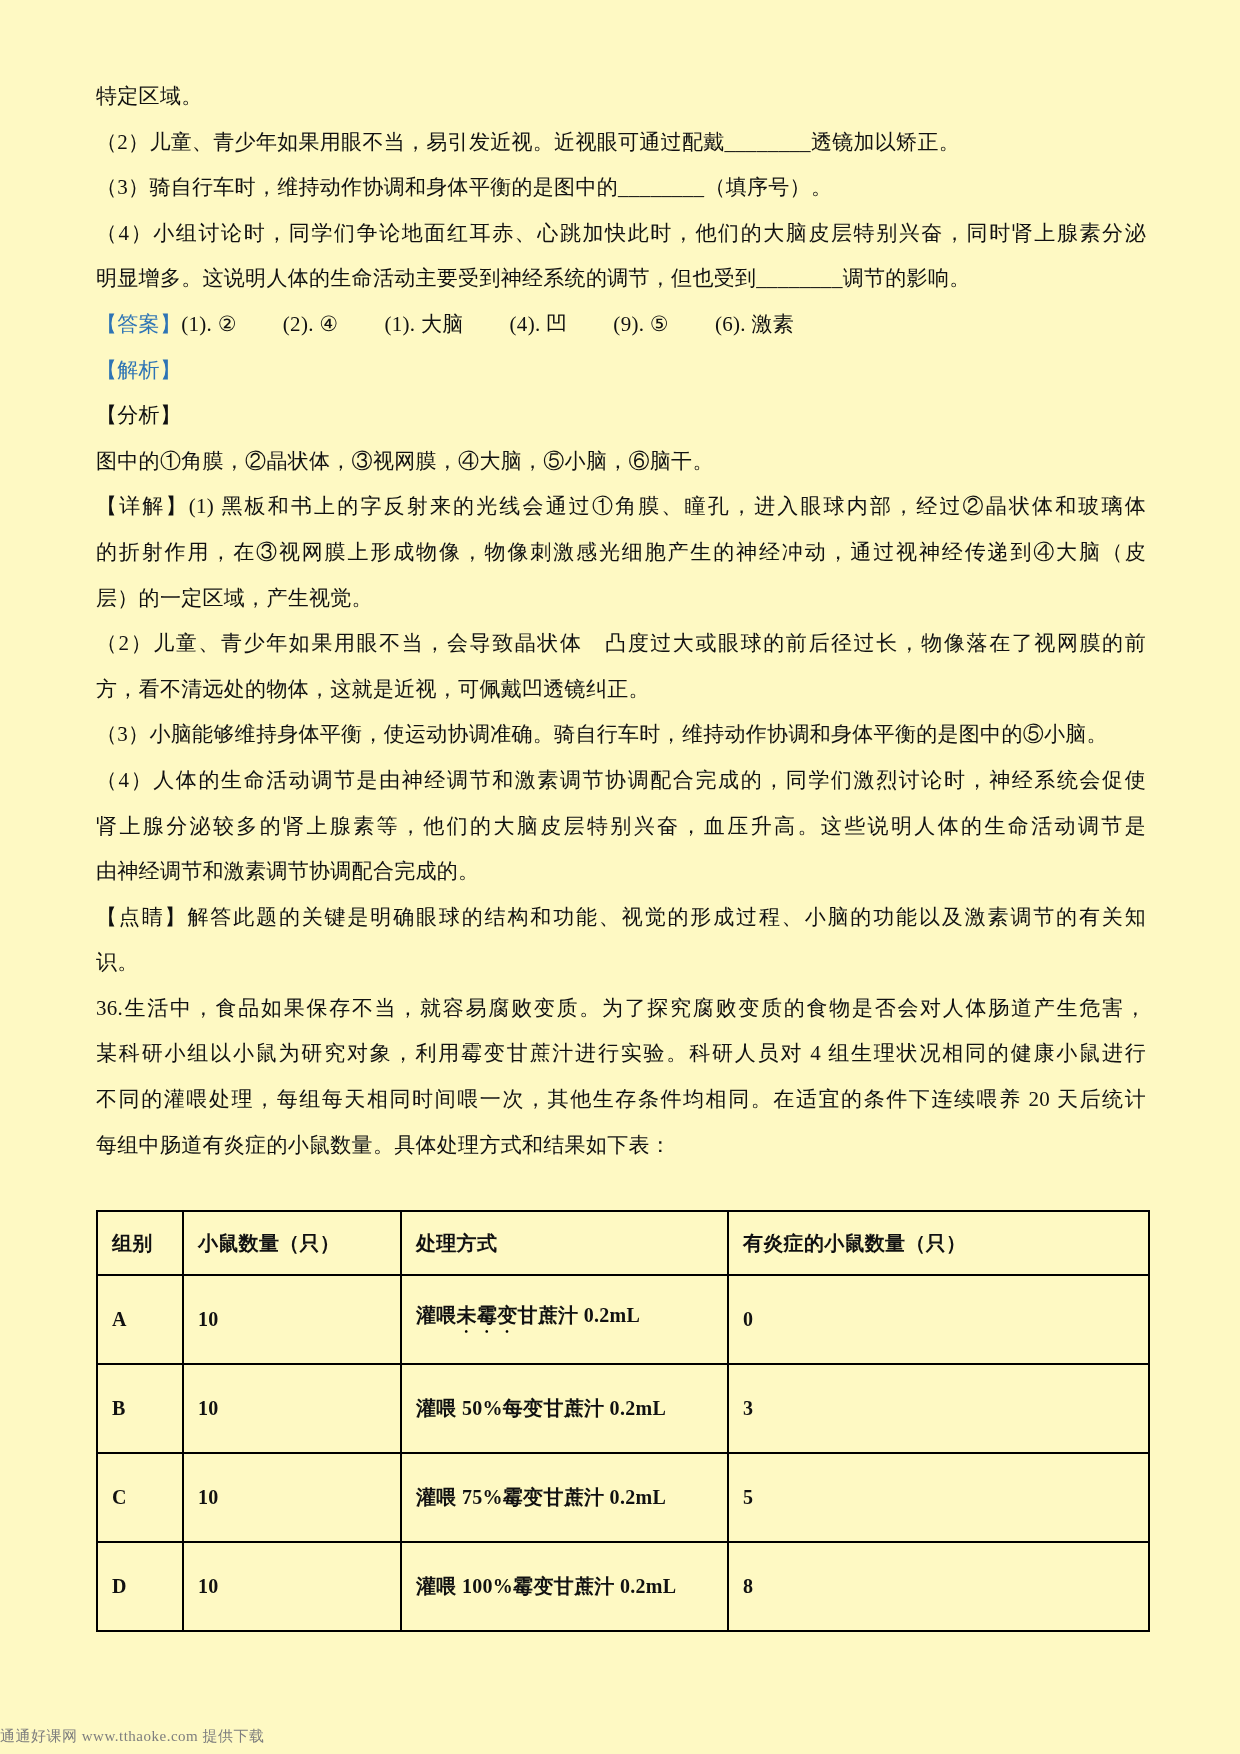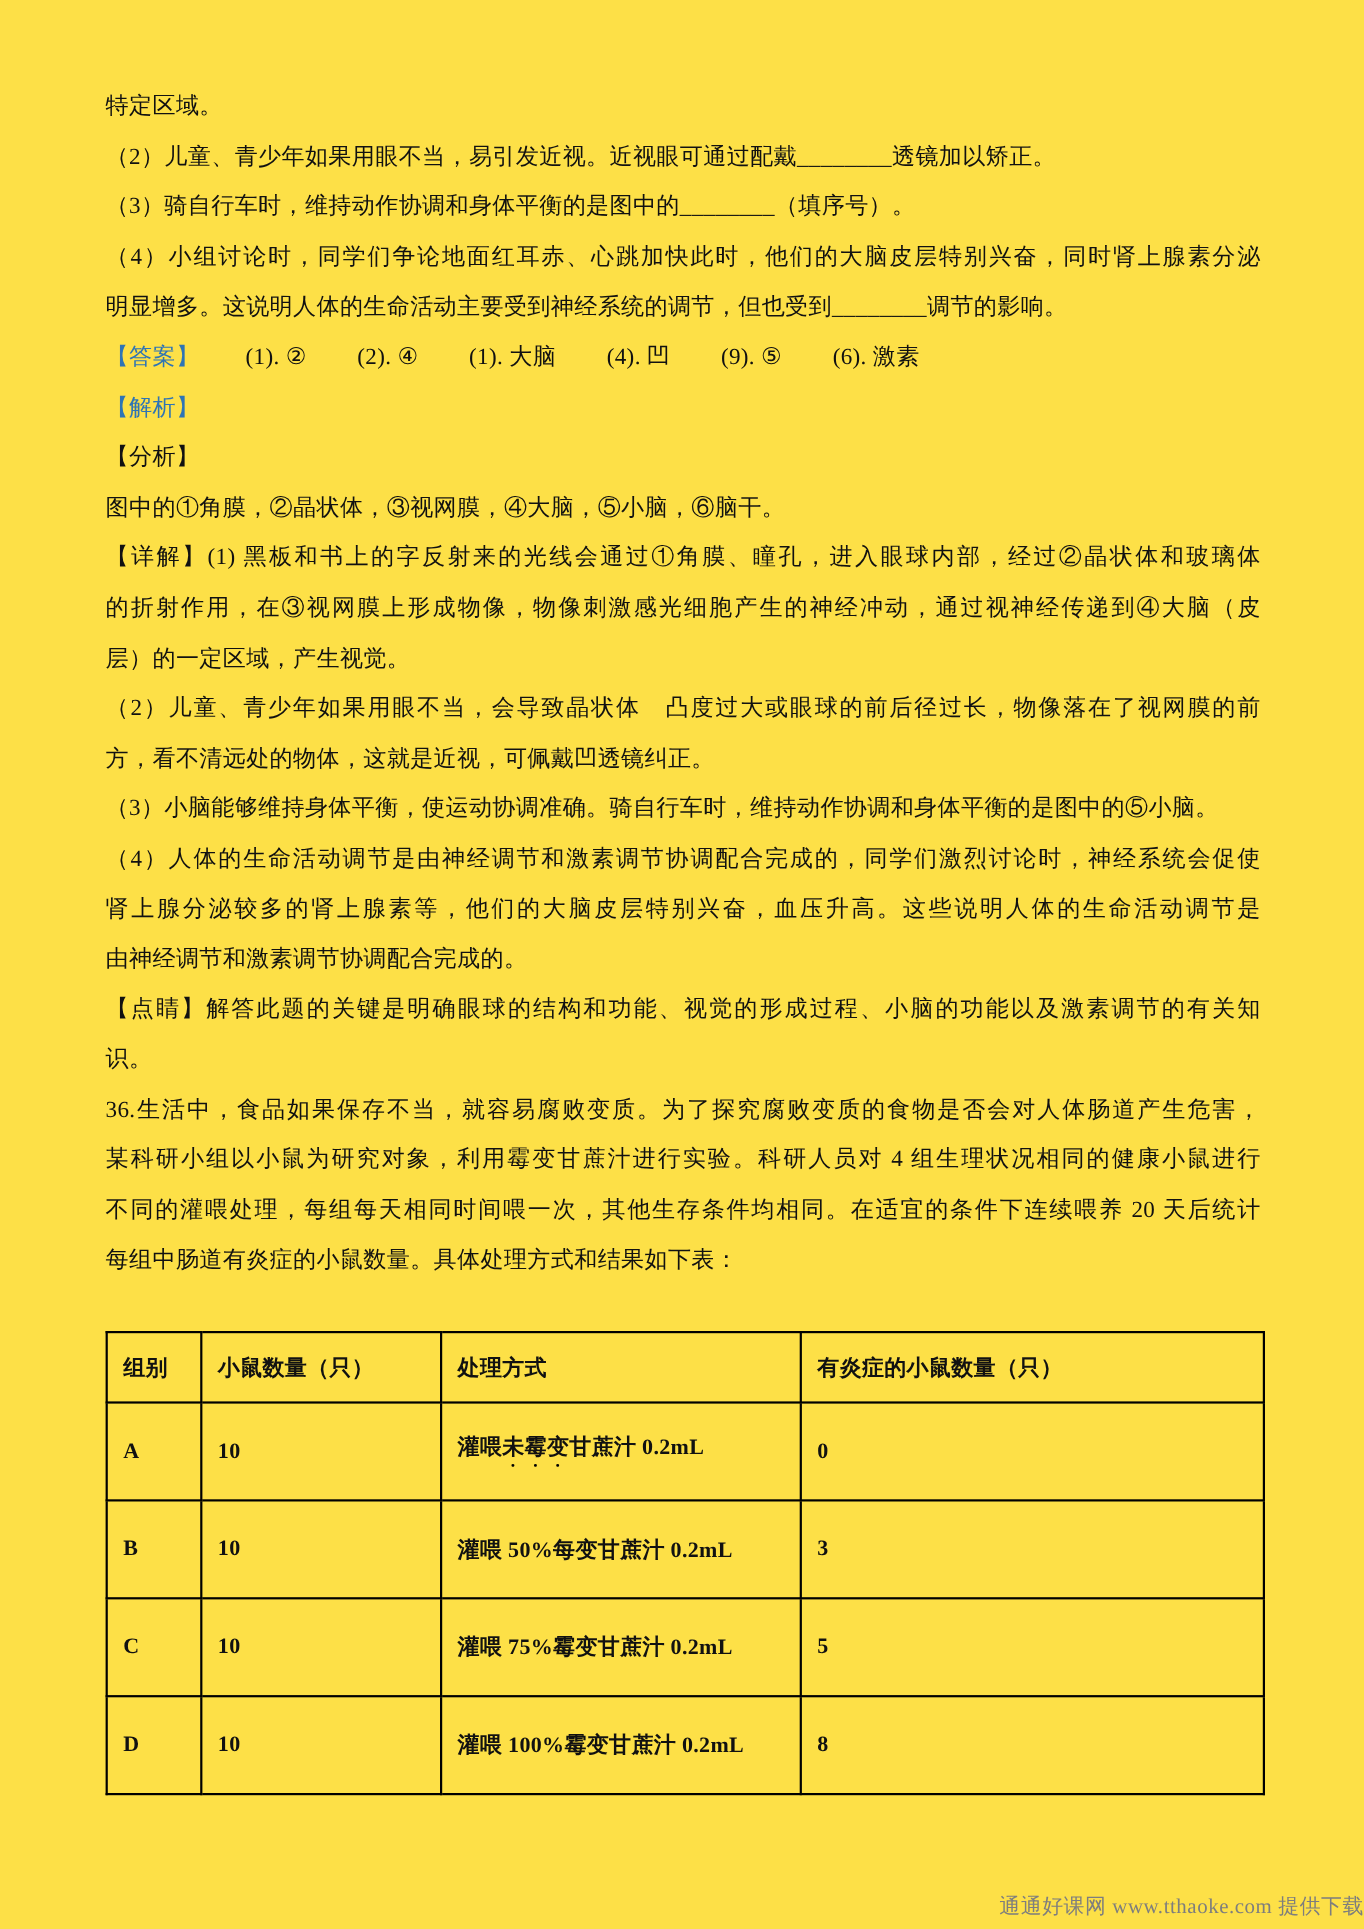--- a/index.html
+++ b/index.html
@@ -4,21 +4,21 @@
 <style>
   html, body {
     margin: 0;
     padding: 0;
     background: #ffffff;
   }
   .page {
     position: relative;
     width: 1240px;
     height: 1754px;
-    background: #fde047;
+    background: #fef9c3;
     font-family: "Liberation Serif", "DejaVu Serif", serif;
     color: #111111;
     overflow: hidden;
   }
   .doc {
     position: absolute;
     left: 96px;
     right: 94px;
     top: 74px;
   }
@@ -29,21 +29,20 @@
     white-space: normal;
   }
   .line.fill {
     text-align: justify;
     text-align-last: justify;
   }
   .blue {
     color: #2e74b5;
   }
   .answer-label {
-    margin-right: 42px;
   }
   .answer-item {
     display: inline-block;
     margin-right: 46px;
     text-align: center;
   }
   table.results {
     border-collapse: collapse;
     margin-top: 42px;
     width: 1052px;
@@ -65,22 +64,22 @@
     -webkit-text-emphasis: filled dot #000;
     text-emphasis: filled dot #000;
     -webkit-text-emphasis-position: under left;
     text-emphasis-position: under left;
   }
   .footer {
     position: absolute;
     left: 0;
     right: 0;
     bottom: 8px;
-    text-align: right;
-    font-size: 19px;
+    text-align: left;
+    font-size: 15px;
     color: #7e7e7e;
     letter-spacing: 0.5px;
   }
 </style>
 </head>
 <body>
 
 <div class="page">
 
   <div class="doc">

